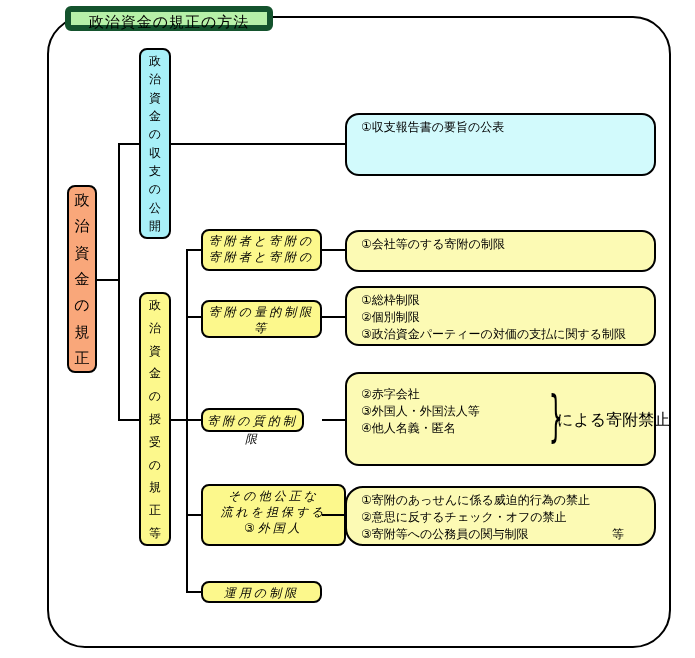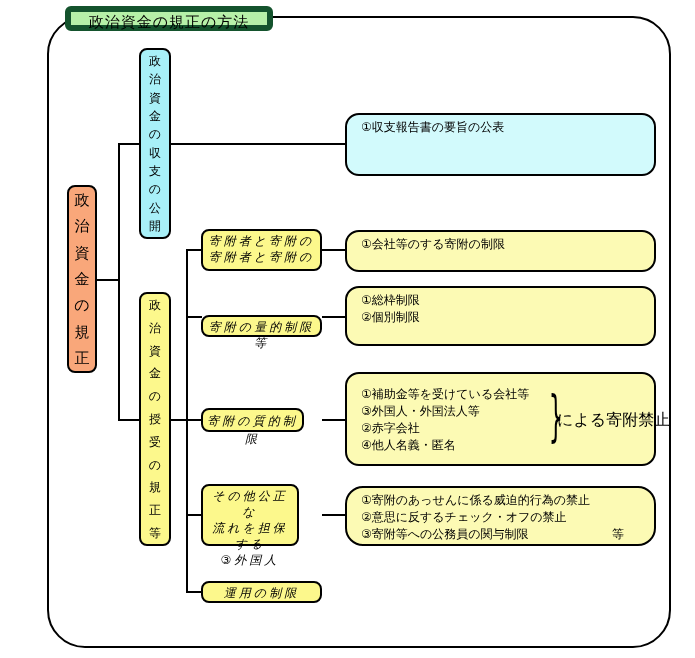--- a/index.html
+++ b/index.html
@@ -83,43 +83,43 @@
     <div class="abs line" style="left: 186px; top: 249px; width: 16px; height: 2px;"></div>
     <div class="abs box yellow cat" style="left: 201px; top: 229px; width: 121px; height: 42px;">
       <div>寄附者と寄附の</div>
       <div>寄附者と寄附の</div>
     </div>
     <div class="abs line" style="left: 322px; top: 249px; width: 24px; height: 2px;"></div>
     <div class="abs box list yellowlight" style="left: 345px; top: 230px; width: 311px; height: 42px;">
       <div>①会社等のする寄附の制限</div>
     </div>
     <div class="abs line" style="left: 186px; top: 316px; width: 16px; height: 2px;"></div>
-    <div class="abs box yellow cat" style="left: 201px; top: 315px; width: 121px; height: 22px; line-height: 16px;">
+    <div class="abs box yellow cat" style="left: 201px; top: 300px; width: 121px; height: 38px; line-height: 16px;">
       <div>寄附の量的制限等</div>
     </div>
     <div class="abs line" style="left: 322px; top: 316px; width: 24px; height: 2px;"></div>
     <div class="abs box list yellowlight" style="left: 345px; top: 286px; width: 311px; height: 60px;">
       <div>①総枠制限</div>
       <div>②個別制限</div>
+      <div>③政治資金パーティーの対価の支払に関する制限</div>
     </div>
     <div class="abs line" style="left: 186px; top: 419px; width: 16px; height: 2px;"></div>
     <div class="abs box yellow cat" style="left: 201px; top: 408px; width: 103px; height: 24px; line-height: 18px;">
       <div>寄附の質的制限</div>
     </div>
     <div class="abs line" style="left: 322px; top: 419px; width: 24px; height: 2px;"></div>
     <div class="abs box list yellowlight" style="left: 345px; top: 372px; width: 311px; height: 94px; padding-top: 12px;">
-      <div>①補助金等を受けている会社等</div>
+      <div>②赤字会社</div>
       <div>③外国人・外国法人等</div>
-      <div>②赤字会社</div>
       <div>④他人名義・匿名</div>
     </div>
     <div class="abs" style="left: 538px; top: 384px; font-size: 56px; line-height: 64px; transform: scaleX(0.4);">}</div>
     <div class="abs" style="left: 557px; top: 410px; font-size: 16px;">による寄附禁止</div>
     <div class="abs line" style="left: 186px; top: 514px; width: 16px; height: 2px;"></div>
-    <div class="abs box yellow cat" style="left: 201px; top: 484px; width: 98px; height: 62px;">
+    <div class="abs box yellow cat" style="left: 201px; top: 484px; width: 145px; height: 62px;">
       <div>その他公正な</div>
       <div>流れを担保する</div>
       <div>③外国人</div>
     </div>
     <div class="abs line" style="left: 322px; top: 514px; width: 24px; height: 2px;"></div>
     <div class="abs box list yellowlight" style="left: 345px; top: 486px; width: 311px; height: 60px; border-radius: 18px;">
       <div>①寄附のあっせんに係る威迫的行為の禁止</div>
       <div>②意思に反するチェック・オフの禁止</div>
       <div>③寄附等への公務員の関与制限</div>
     </div>

